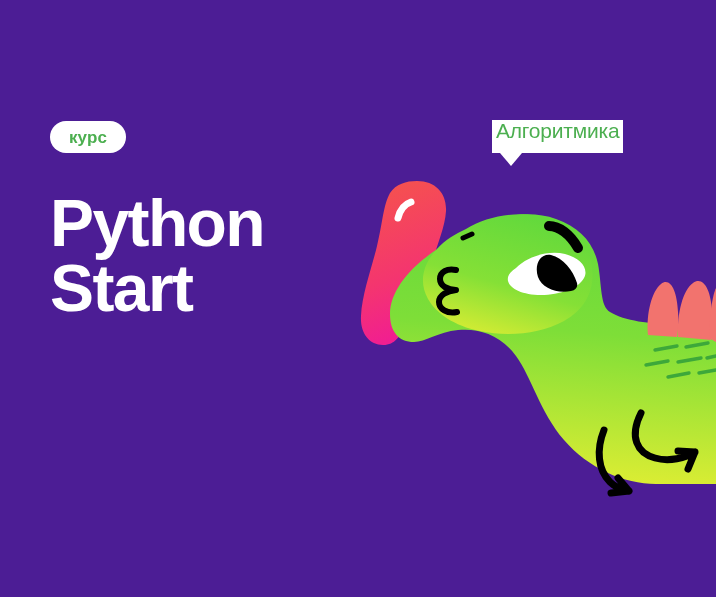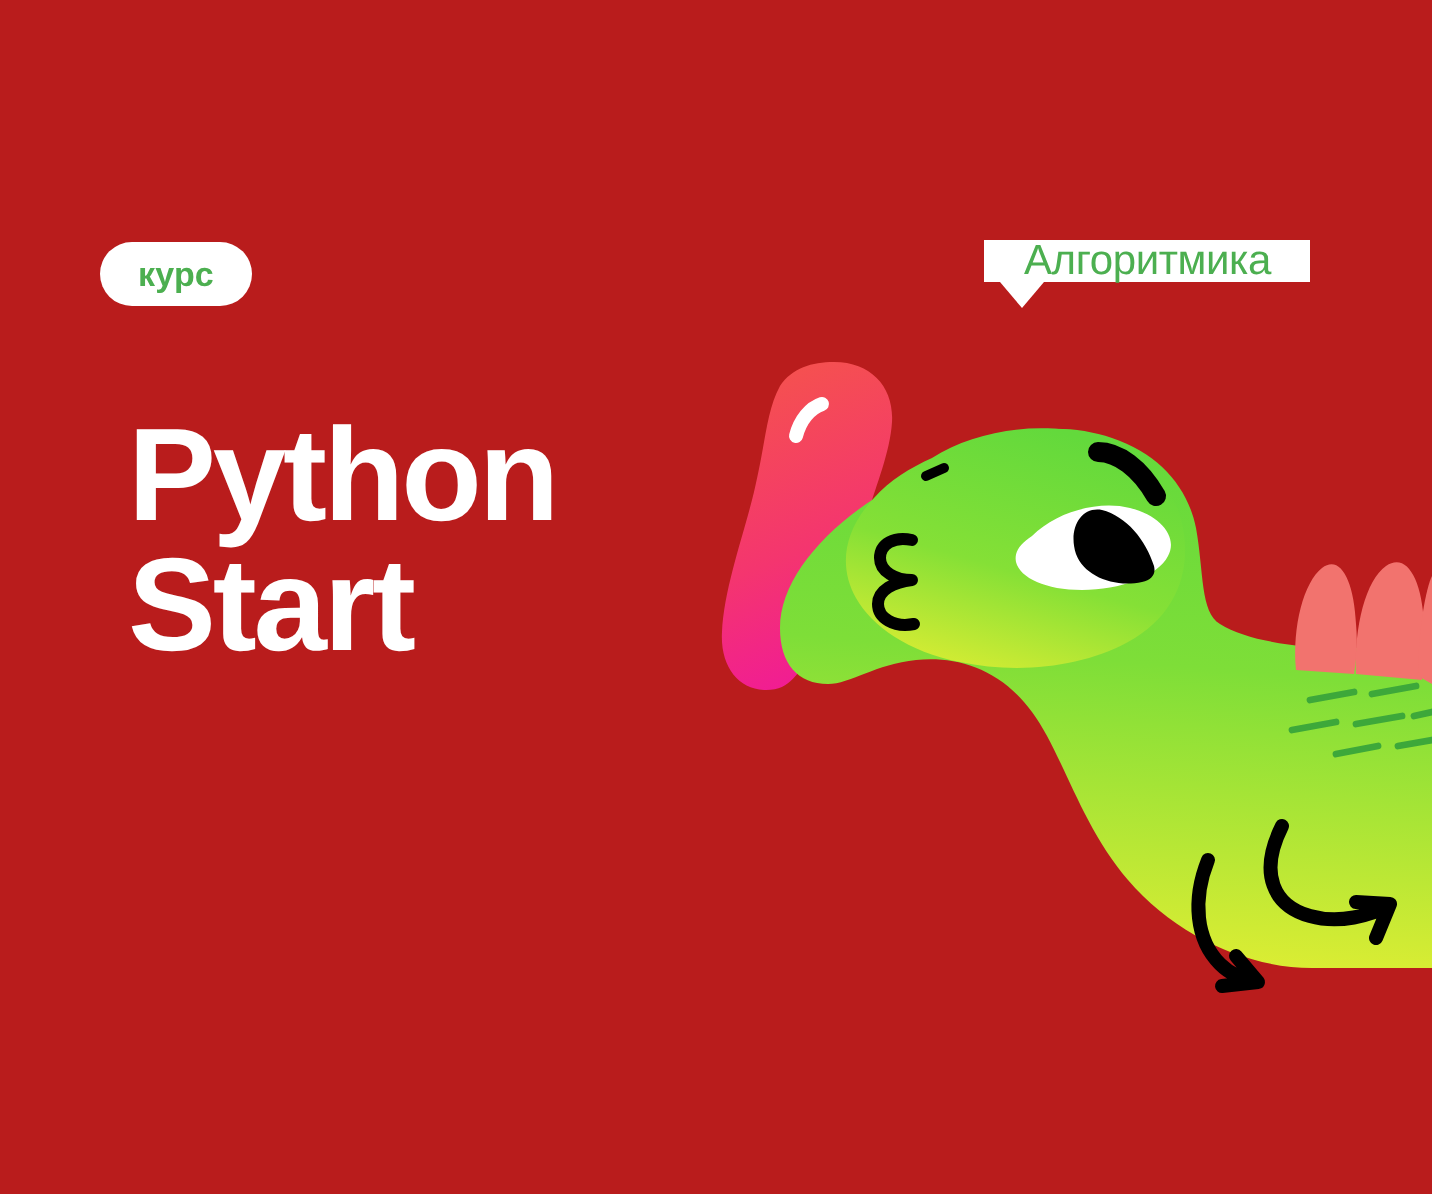--- a/index.html
+++ b/index.html
@@ -6,21 +6,21 @@
   html, body {
     margin: 0;
     padding: 0;
     background: #ffffff;
   }
   .banner {
     position: relative;
     width: 716px;
     height: 597px;
     overflow: hidden;
-    background: #b91c1c;
+    background: #4c1d95;
     font-family: "Liberation Sans", "DejaVu Sans", sans-serif;
     -webkit-font-smoothing: antialiased;
   }
 
   
   .illustration {
     position: absolute;
     left: 0;
     top: 0;
     width: 716px;
@@ -48,25 +48,25 @@
     font-weight: bold;
     line-height: 1;
     letter-spacing: 0.1px;
   }
 
   
   .brand-logo {
     position: absolute;
     left: 492px;
     top: 120px;
-    height: 21px;
+    height: 33px;
     background: #ffffff;
-    padding: 0 20px;
+    padding: 0 4px;
     display: flex;
-    align-items: flex-end;
+    align-items: flex-start;
     box-sizing: border-box;
   }
   .brand-logo-label {
     color: #4caf50;
     font-size: 21px;
     line-height: 1;
     letter-spacing: -0.2px;
   }
   .brand-logo-notch {
     position: absolute;
@@ -83,21 +83,21 @@
   .headline {
     position: absolute;
     left: 50px;
     top: 191px;
     color: #ffffff;
     font-size: 66px;
     font-weight: bold;
     line-height: 0.98;
     letter-spacing: -1.6px;
     white-space: pre-line;
-    margin: 14px;
+    margin: 0;
   }
 
   
   .subtitle {
     position: absolute;
     left: 50px;
     top: 363px;
     width: 430px;
     color: #ffffff;
     font-size: 18.5px;

